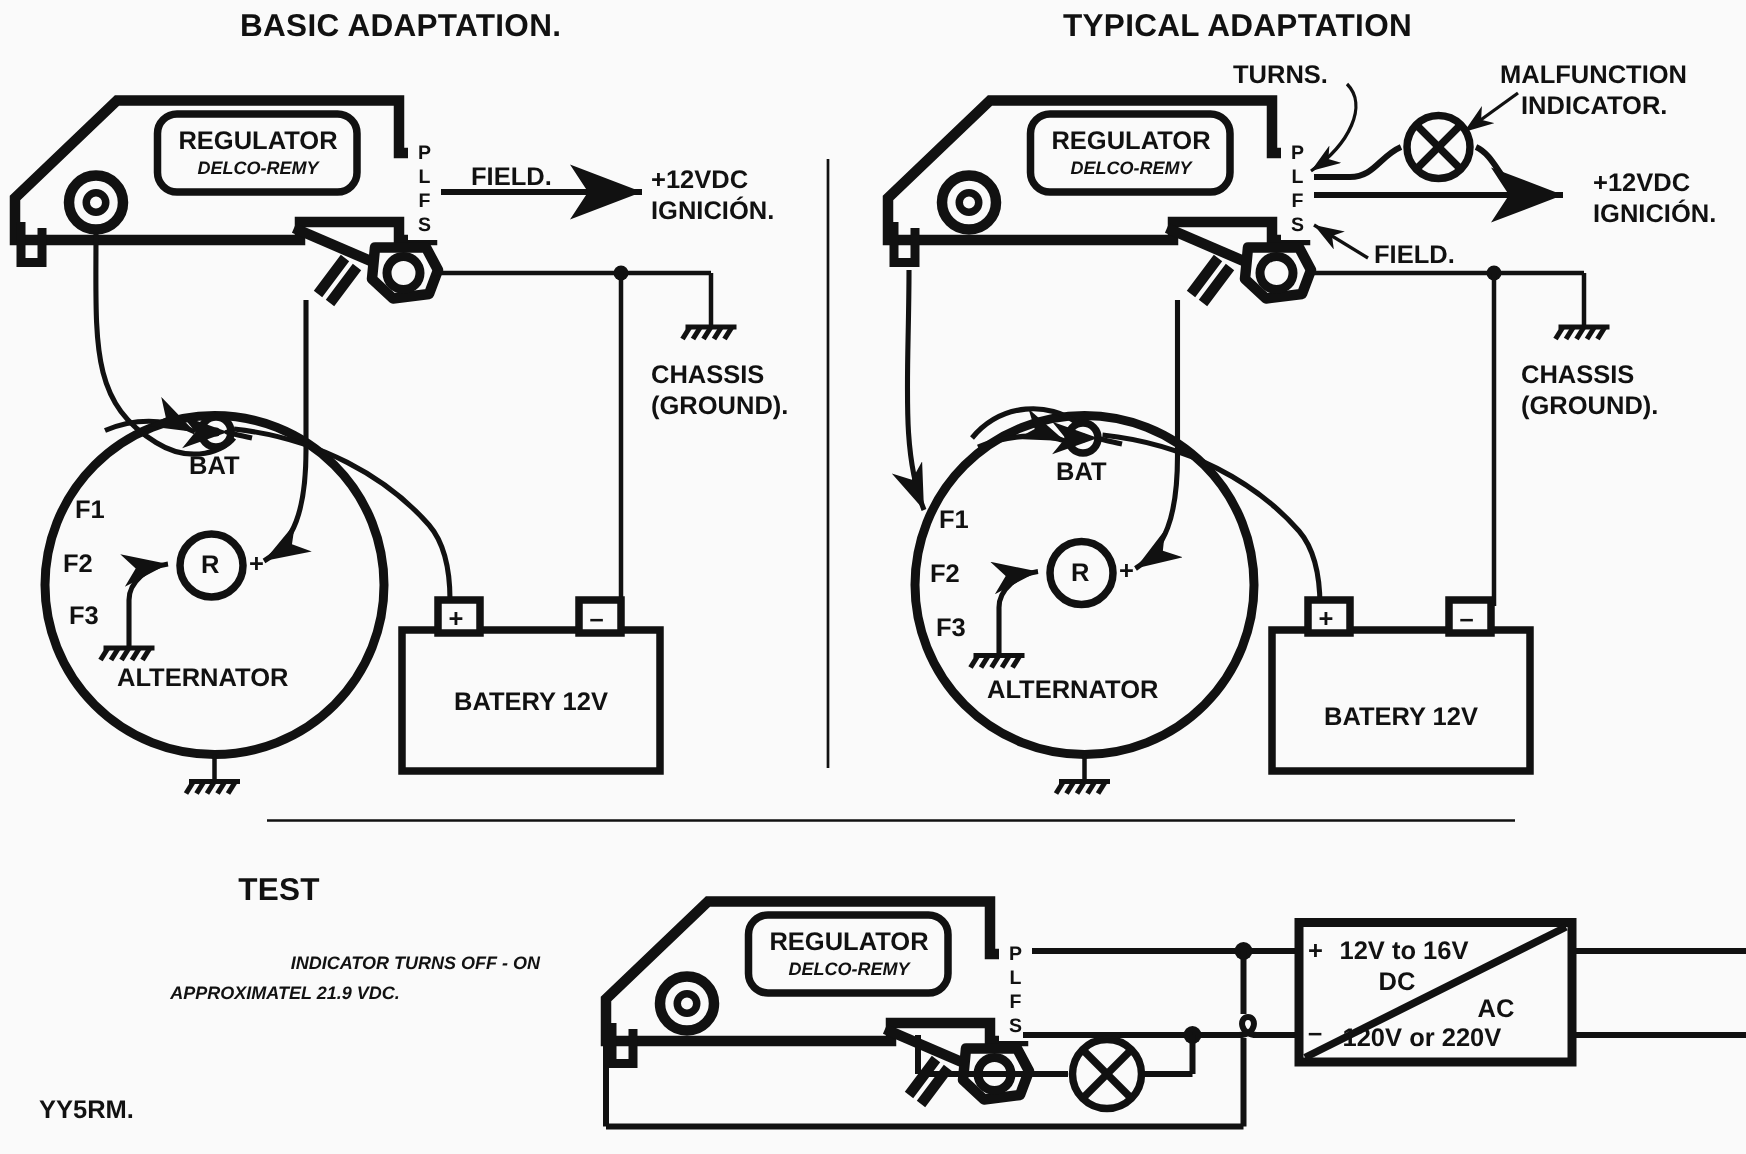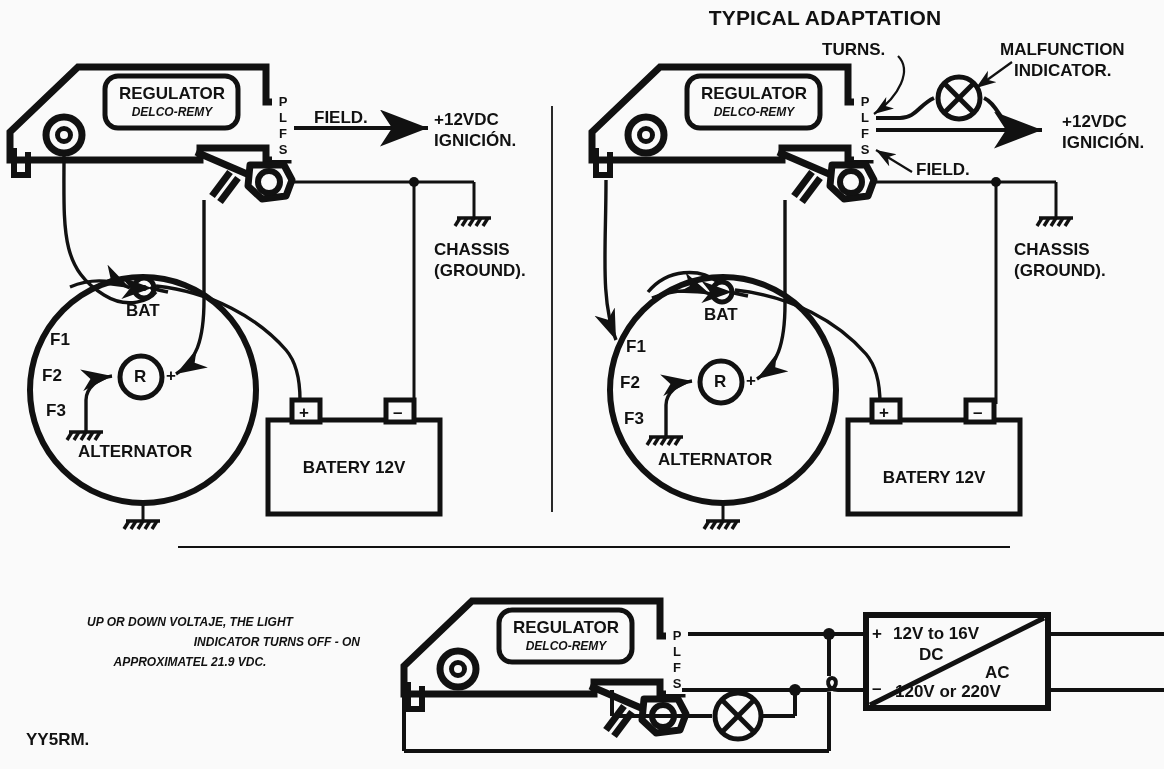--- a/index.html
+++ b/index.html
@@ -250,20 +250,21 @@
 
       <g>
         <rect x="866" y="615" width="182" height="93" fill="#fafafa" stroke="#111" stroke-width="6"></rect>
         <line x1="870" y1="705" x2="1044" y2="618" stroke="#111" stroke-width="5"></line>
         <line x1="1048" y1="634" x2="1164" y2="634" stroke="#111" stroke-width="4"></line>
         <line x1="1048" y1="690" x2="1164" y2="690" stroke="#111" stroke-width="4"></line>
       </g>
     </g>
   </svg>
 
+  <div class="lbl title" style="left:160px;top:6px;width:270px;">BASIC ADAPTATION.</div>
 
   <div class="lbl big" style="left:110px;top:84px;width:124px;text-align:center;">REGULATOR</div>
   <div class="lbl med" style="left:110px;top:106px;width:124px;text-align:center;">DELCO-REMY</div>
 
   <div class="plfs" style="left:274px;top:95px;width:18px;">P</div>
   <div class="plfs" style="left:274px;top:111px;width:18px;">L</div>
   <div class="plfs" style="left:274px;top:127px;width:18px;">F</div>
   <div class="plfs" style="left:274px;top:143px;width:18px;">S</div>
 
   <div class="lbl big" style="left:314px;top:108px;">FIELD.</div>
@@ -322,22 +323,22 @@
   <div class="lbl big" style="left:714px;top:372px;">R</div>
   <div class="lbl big" style="left:681px;top:371px;">–</div>
   <div class="lbl big" style="left:746px;top:371px;">+</div>
 
   <div class="lbl big" style="left:658px;top:450px;">ALTERNATOR</div>
 
   <div class="lbl big" style="left:879px;top:403px;">+</div>
   <div class="lbl big" style="left:973px;top:403px;">–</div>
   <div class="lbl big" style="left:848px;top:468px;width:172px;text-align:center;">BATERY 12V</div>
 
-
-  <div class="lbl med" style="left:20px;top:616px;width:340px;text-align:center;">UP OR DOWN VOLTAJE, THE LIGHT</div>
+  <div class="lbl title" style="left:96px;top:582px;width:180px;text-align:center;">TEST</div>
+
   <div class="lbl med" style="left:20px;top:636px;width:340px;text-align:right;">INDICATOR TURNS OFF - ON</div>
   <div class="lbl med" style="left:20px;top:656px;width:340px;text-align:center;">APPROXIMATEL 21.9 VDC.</div>
 
   <div class="lbl big" style="left:26px;top:730px;text-align:right;">YY5RM.</div>
 
   <div class="lbl big" style="left:504px;top:618px;width:124px;text-align:center;">REGULATOR</div>
   <div class="lbl med" style="left:504px;top:640px;width:124px;text-align:center;">DELCO-REMY</div>
 
   <div class="plfs" style="left:668px;top:629px;width:18px;">P</div>
   <div class="plfs" style="left:668px;top:645px;width:18px;">L</div>

